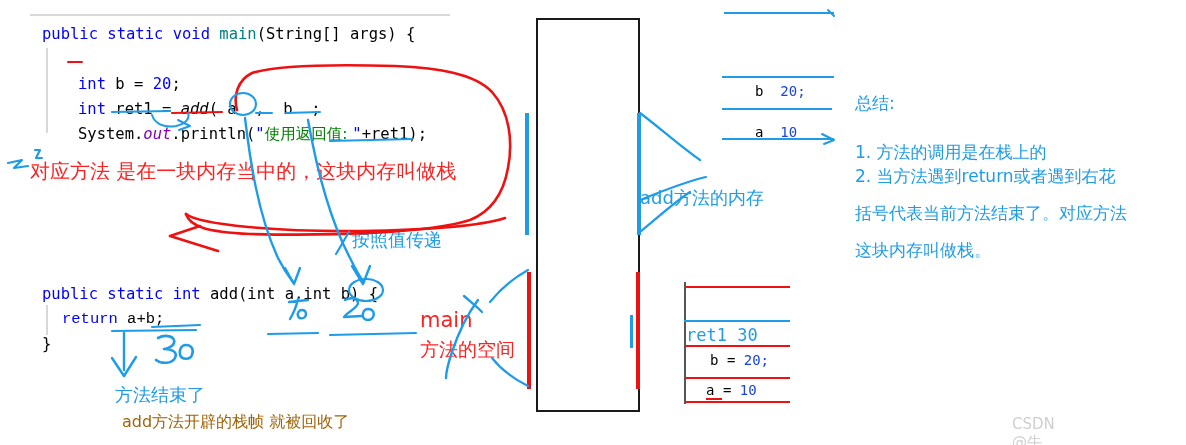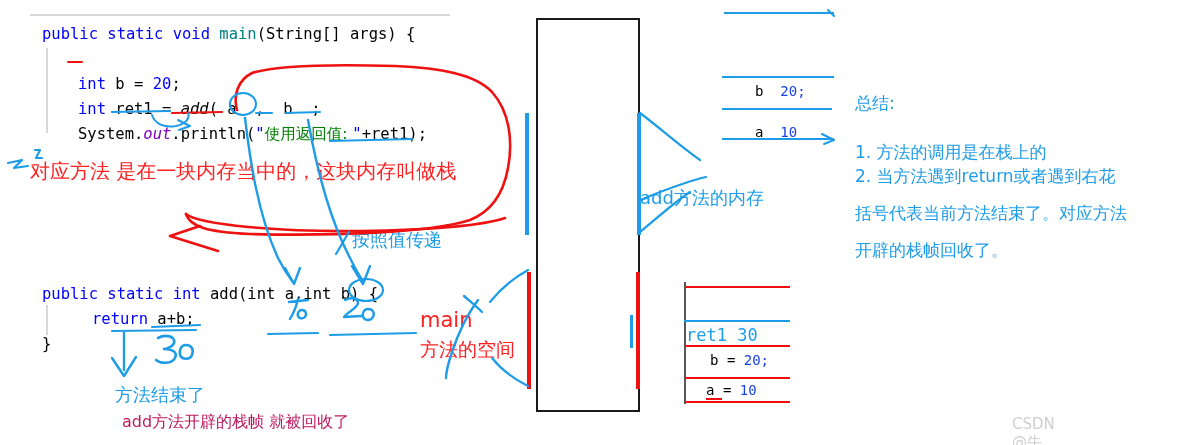--- a/index.html
+++ b/index.html
@@ -21,21 +21,21 @@
   .it{font-style:italic;}
   .gutterline{position:absolute;background:#d8d8d8;}
 
   
   .red{color:#ff2020;font-weight:400;}
   .cjk{font-family:"DejaVu Sans","Liberation Sans",sans-serif;}
 
   .sumline{font-size:17px;line-height:31px;color:#1e9ce8;}
   .redbig{font-size:20px;color:#ff2020;}
   .bluebig{font-size:18px;color:#1e9ce8;}
-  .bluemid{font-size:16px;color:#be185d;}
+  .bluemid{font-size:16px;color:#a16207;}
 
   
   .stackbox{position:absolute;border:2px solid #1a1a1a;background:#fff;}
   .vbar{position:absolute;}
 
   
   .hrule{position:absolute;height:2px;}
   .tblcell{position:absolute;font-family:"DejaVu Sans Mono","Liberation Mono",monospace;
            font-size:14px;color:#000;white-space:pre;}
   .tblcell .v{color:#1a43e0;}
@@ -59,38 +59,38 @@
 
 
   <div class="abs code" style="left:78px;top:72px;"><span class="kw">int</span> <span>b</span> <span>= </span><span class="num">20</span><span>;</span></div>
 
   <div class="abs code" style="left:78px;top:97px;"><span class="kw">int</span> <span>ret1</span> <span>= </span><span class="it">add</span><span>( a  ,  b  ;</span></div>
 
   <div class="abs code" style="left:78px;top:122px;"><span>System.</span><span class="fld">out</span><span>.println(</span><span class="q">"</span><span class="str cjk">使用返回值: </span><span class="q">"</span><span>+ret1);</span></div>
 
   <div class="abs code" style="left:42px;top:282px;"><span class="kw">public</span> <span class="kw">static</span> <span class="kw">int</span> <span class="fn">add</span><span>(int a,int b) {</span></div>
 
-  <div class="abs code" style="left:92px;top:307px;"><span class="kw">return</span><span> a+b;</span></div>
+  <div class="abs code" style="left:62px;top:307px;font-family:Liberation Mono, monospace;"><span class="kw">return</span><span> a+b;</span></div>
 
   <div class="abs code" style="left:42px;top:332px;"><span>}</span></div>
 
   <div class="abs redbig cjk" style="left:30px;top:158px;">对应方法 是在一块内存当中的，这块内存叫做栈</div>
   <div class="abs red cjk" style="left:420px;top:308px;font-size:21px;">main</div>
   <div class="abs bluebig cjk" style="left:352px;top:228px;">按照值传递</div>
 
   <div class="abs red cjk" style="left:420px;top:337px;font-size:19px;">方法的空间</div>
   <div class="abs bluebig cjk" style="left:640px;top:158px;margin-top:28px;">add方法的内存</div>
   <div class="abs bluebig cjk" style="left:115px;top:383px;">方法结束了</div>
   <div class="abs bluemid cjk" style="left:122px;top:412px;">add方法开辟的栈帧 就被回收了</div>
 
   <div class="abs sumline cjk" style="left:855px;top:88px;">总结:</div>
   <div class="abs sumline cjk" style="left:855px;top:137px;">1. 方法的调用是在栈上的</div>
   <div class="abs sumline cjk" style="left:855px;top:161px;">2. 当方法遇到return或者遇到右花</div>
   <div class="abs sumline cjk" style="left:855px;top:198px;">括号代表当前方法结束了。对应方法</div>
-  <div class="abs sumline cjk" style="left:855px;top:235px;">开辟的栈帧回收了。</div>
+  <div class="abs sumline cjk" style="left:855px;top:235px;">这块内存叫做栈。</div>
 
   <div class="stackbox" style="left:536px;top:18px;width:100px;height:390px;"></div>
 
   <div class="vbar" style="left:525px;top:113px;width:4px;height:122px;background:#1e9ce8;"></div>
   <div class="vbar" style="left:637px;top:113px;width:4px;height:122px;background:#1e9ce8;"></div>
 
   <div class="vbar" style="left:527px;top:272px;width:4px;height:117px;background:#ee1111;"></div>
   <div class="vbar" style="left:636px;top:272px;width:4px;height:117px;background:#ee1111;"></div>
   <div class="vbar" style="left:630px;top:315px;width:3px;height:33px;background:#1e9ce8;"></div>
 

